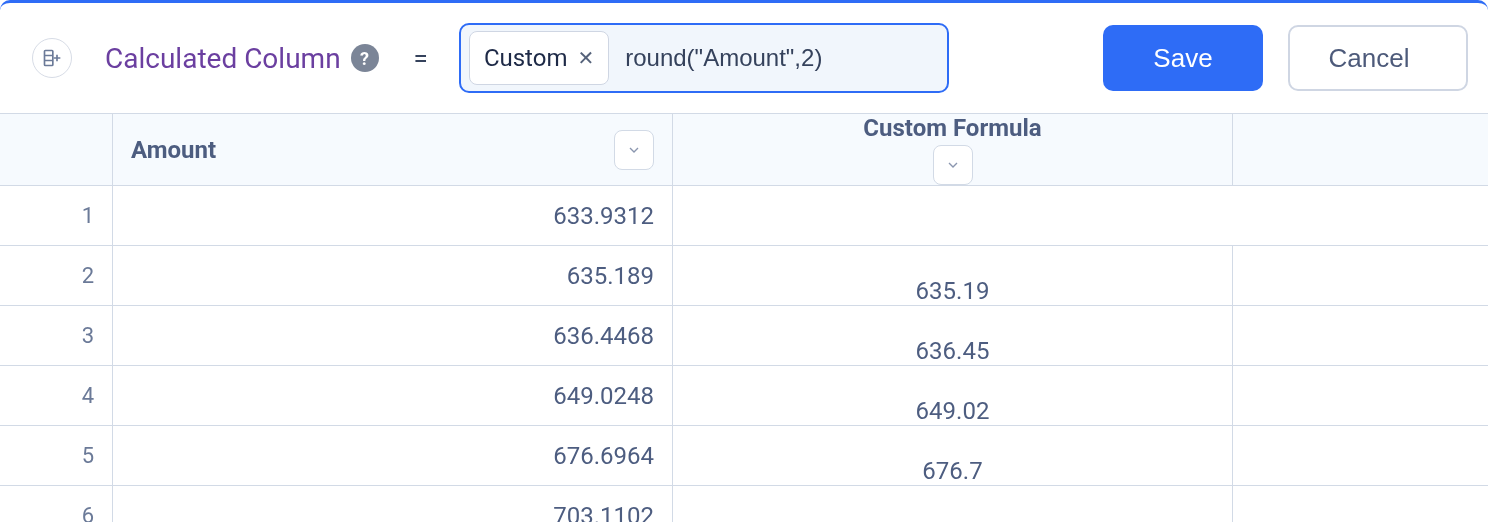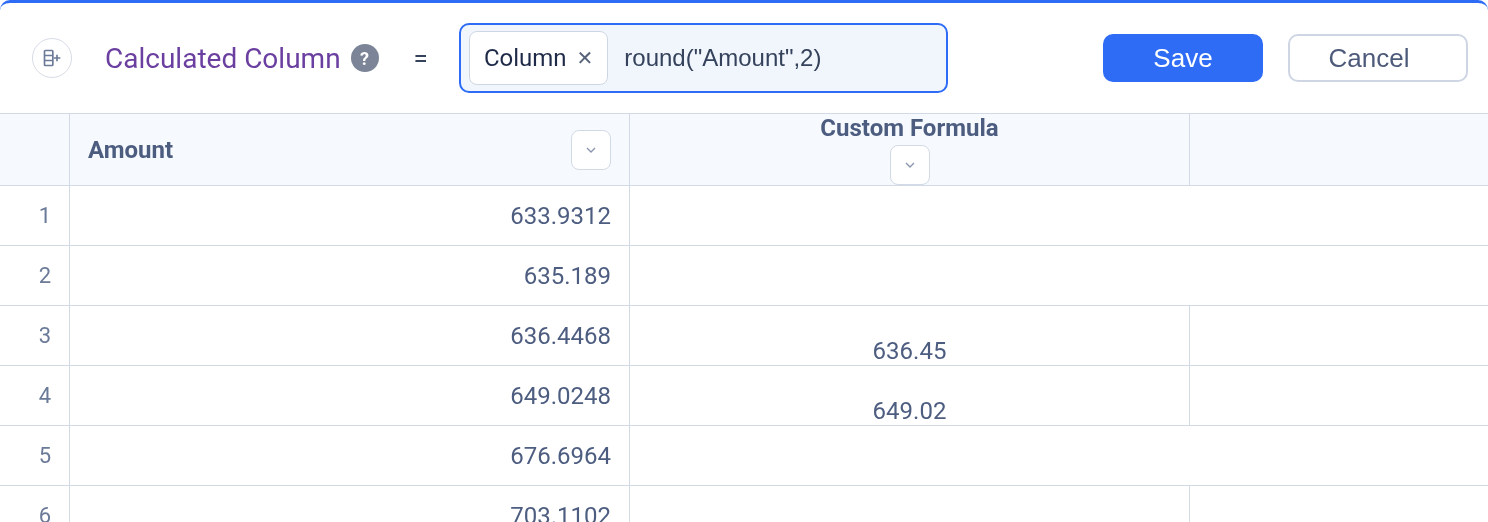--- a/index.html
+++ b/index.html
@@ -72,21 +72,21 @@
   .formula-input {
     border: none; outline: none;
     background: transparent;
     font-size: 24px;
     color: #35425c;
     padding: 0 16px;
     width: 330px;
     height: 54px;
   }
   .btn {
-    height: 48px;
+    height: 66px;
     border-radius: 10px;
     font-size: 26px;
     padding: 0 34px;
     cursor: pointer;
     display: inline-flex; align-items: center; justify-content: center;
   }
   .btn-primary {
     background: #2e6cf6; color: #fff; border: none;
     min-width: 160px;
   }
@@ -97,20 +97,21 @@
   }
   .spacer { flex: 1; }
 
   .grid {
     border-top: 1px solid #d2dae6;
   }
   .row {
     display: flex;
     height: 60px;
     border-bottom: 1px solid #d2dae6;
+    padding-left: 43px;
   }
   .header-row {
     background: #f6fafe;
     height: 72px;
     font-weight: 700;
     color: #0f1d3b;
     font-size: 24px;
   }
   .cell {
     display: flex; align-items: center;
@@ -157,21 +158,21 @@
 
   <div class="title-wrap">
     <span>Calculated Column</span>
     <span class="help-badge">?</span>
   </div>
 
   <span class="equals">=</span>
 
   <div class="formula-field">
     <div class="chip">
-      <span>Column</span>
+      <span>Custom</span>
       <span class="chip-x">✕</span>
     </div>
     <input class="formula-input" type="text" value="round(&quot;Amount&quot;,2)" style="">
   </div>
 
   <div class="spacer"></div>
 
   <button class="btn btn-primary">Save</button>
   <button class="btn btn-secondary">Cancel</button>
 </div>
@@ -201,37 +202,39 @@
 
   <div id="rows-container">
       <div class="row">
         <div class="cell col-rownum">1</div>
         <div class="cell col-a value-cell">633.9312</div>
         <div class="cell col-rest"></div>
       </div>
       <div class="row">
         <div class="cell col-rownum">2</div>
         <div class="cell col-a value-cell">635.189</div>
+        <div class="cell col-b value-cell">635.19</div>
         <div class="cell col-rest"></div>
       </div>
       <div class="row">
         <div class="cell col-rownum">3</div>
         <div class="cell col-a value-cell">636.4468</div>
         <div class="cell col-b value-cell">636.45</div>
         <div class="cell col-rest"></div>
       </div>
       <div class="row">
         <div class="cell col-rownum">4</div>
         <div class="cell col-a value-cell">649.0248</div>
         <div class="cell col-b value-cell">649.02</div>
         <div class="cell col-rest"></div>
       </div>
       <div class="row">
         <div class="cell col-rownum">5</div>
         <div class="cell col-a value-cell">676.6964</div>
+        <div class="cell col-b value-cell">676.7</div>
         <div class="cell col-rest"></div>
       </div>
       <div class="row">
         <div class="cell col-rownum">6</div>
         <div class="cell col-a value-cell">703.1102</div>
         <div class="cell col-b value-cell">703.11</div>
         <div class="cell col-rest"></div>
       </div>
     </div>
 

